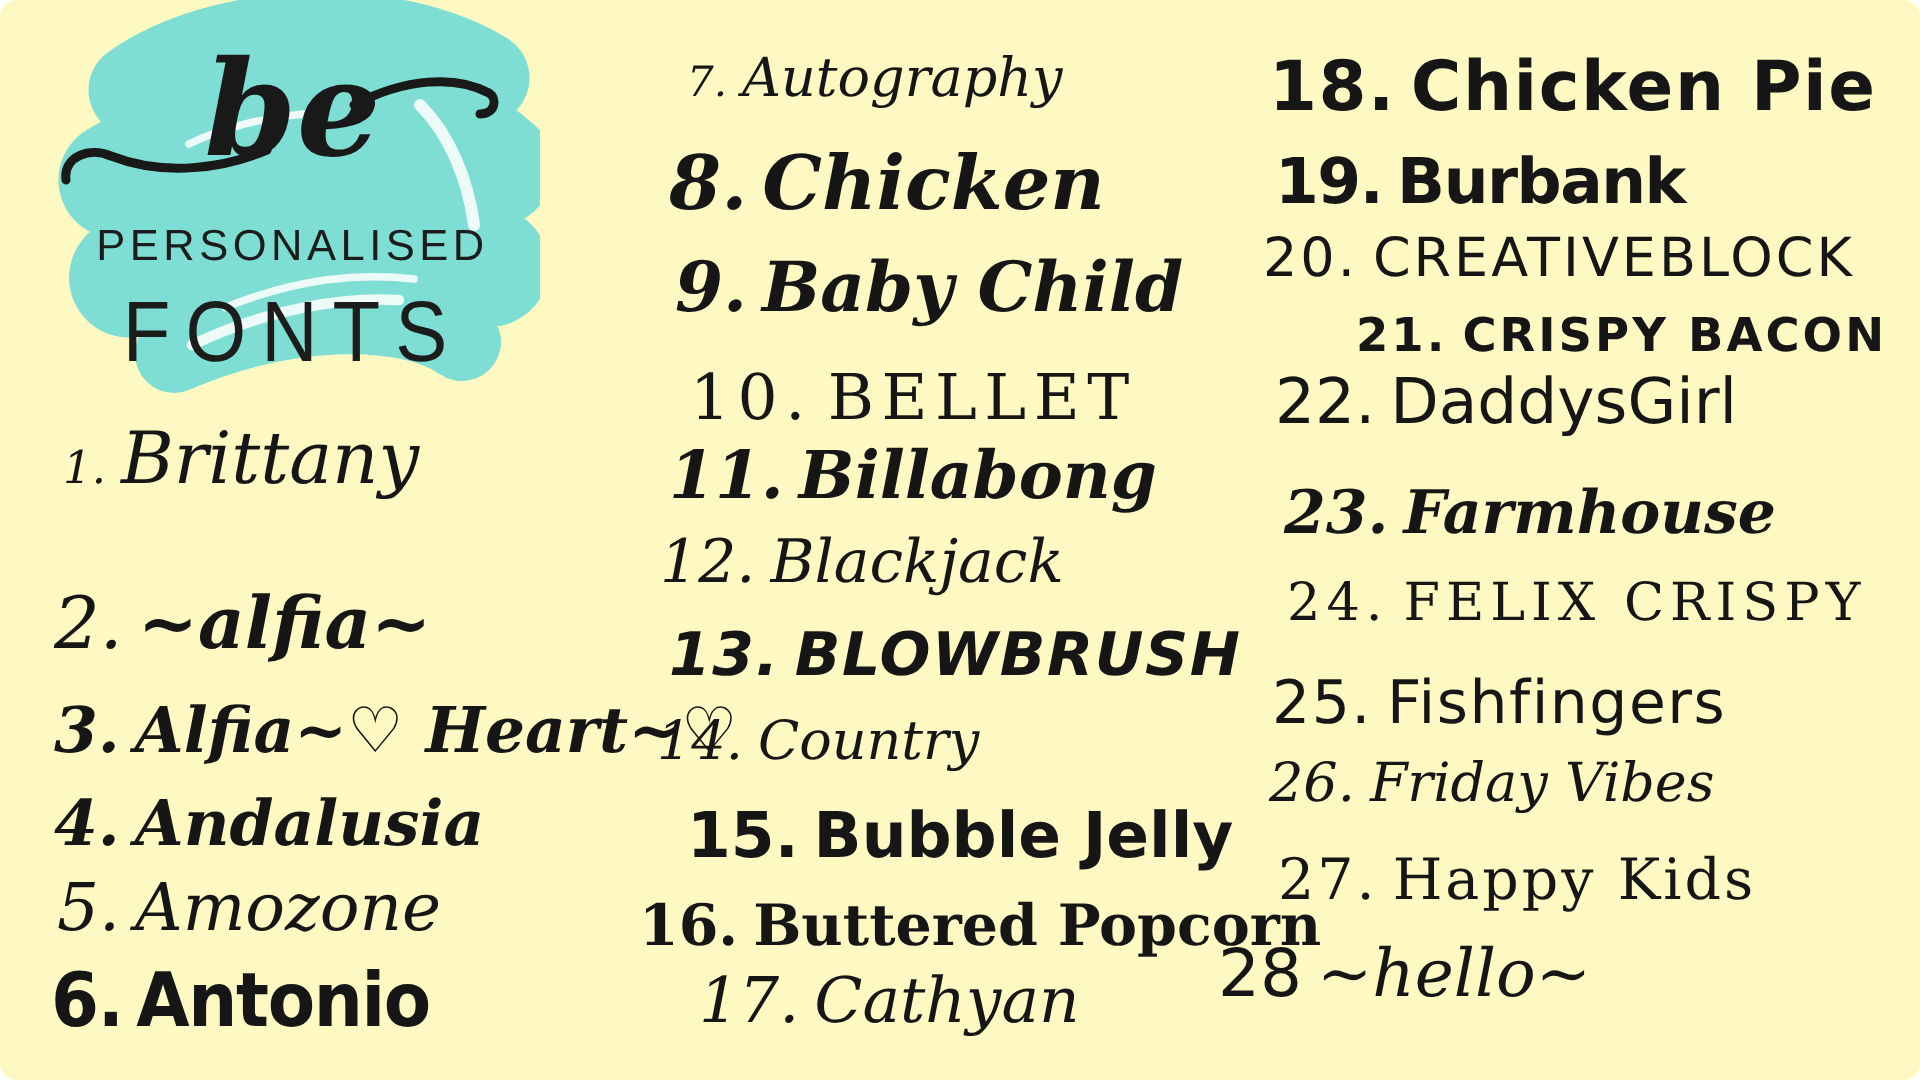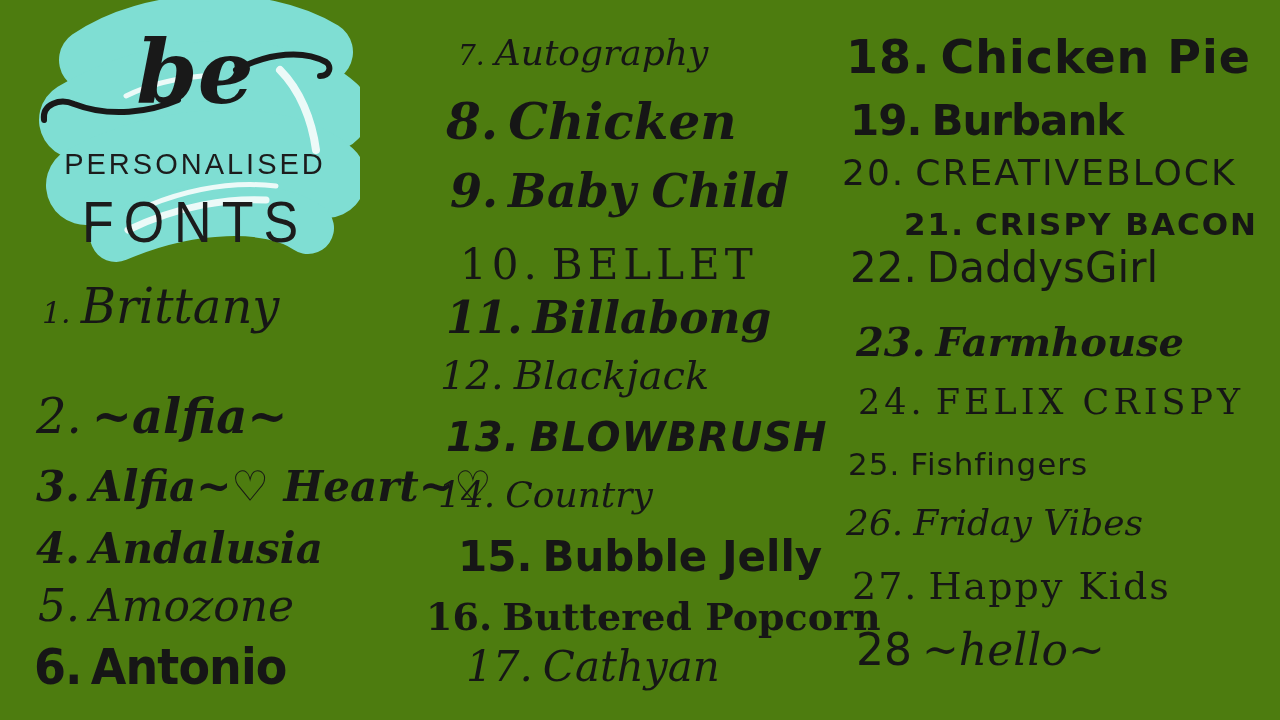--- a/index.html
+++ b/index.html
@@ -1,24 +1,25 @@
 <!DOCTYPE html>
 <html><head>
 <meta charset="utf-8">
 <style>
   * { margin: 0; padding: 0; box-sizing: border-box; }
   html, body { background: #ffffff; }
   .canvas {
     position: relative;
     width: 1280px;
     height: 720px;
-    background: #4d7c0f;
+    background: #fef9c3;
     overflow: hidden;
     font-family: "Liberation Sans", sans-serif;
     color: #161616;
+    border-radius: 11px;
   }
 
   
   .logo { position: absolute; left: 30px; top: 0px; width: 330px; height: 270px; }
   .logo svg { position: absolute; left: 0; top: 0; }
   .brand-script {
     position: absolute; left: 0; top: 28px; width: 100%;
     text-align: center;
     font-family: "DejaVu Serif", serif;
     font-style: italic; font-weight: bold;
@@ -75,24 +76,24 @@
   .i17 { left: 466px; top: 642px; font-size: 42px; }
 
   
   .i18 { left: 846px; top: 30px;  font-size: 46px; letter-spacing: 1px; }
   .i19 { left: 850px; top: 96px;  font-size: 42px; letter-spacing: -1px; }
   .i20 { left: 842px; top: 152px; font-size: 36px; letter-spacing: 2px; }
   .i21 { left: 856px; top: 206px; font-size: 31px; letter-spacing: 2px; font-weight: bold; margin-left: 48px; }
   .i22 { left: 850px; top: 243px; font-size: 42px; }
   .i23 { left: 856px; top: 318px; font-size: 40px; }
   .i24 { left: 858px; top: 382px; font-size: 35px; letter-spacing: 4px; }
-  .i25 { left: 848px; top: 446px; font-size: 31px; letter-spacing: 1px; }
+  .i25 { left: 848px; top: 446px; font-size: 40px; letter-spacing: 1px; }
   .i26 { left: 846px; top: 502px; font-size: 36px; }
   .i27 { left: 852px; top: 564px; font-size: 38px; letter-spacing: 2px; }
-  .i28 { left: 856px; top: 624px; font-size: 44px; }
+  .i28 { left: 812px; top: 624px; font-size: 44px; }
   .i28 .num { font-family: "DejaVu Sans", sans-serif; font-style: normal; font-weight: normal; }
 </style>
 </head>
 <body>
 
 <div class="canvas">
 
   <div class="logo">
     <svg width="330" height="270" viewBox="0 0 330 270">
       <g stroke="#7FDED3" stroke-linecap="round" fill="none">

